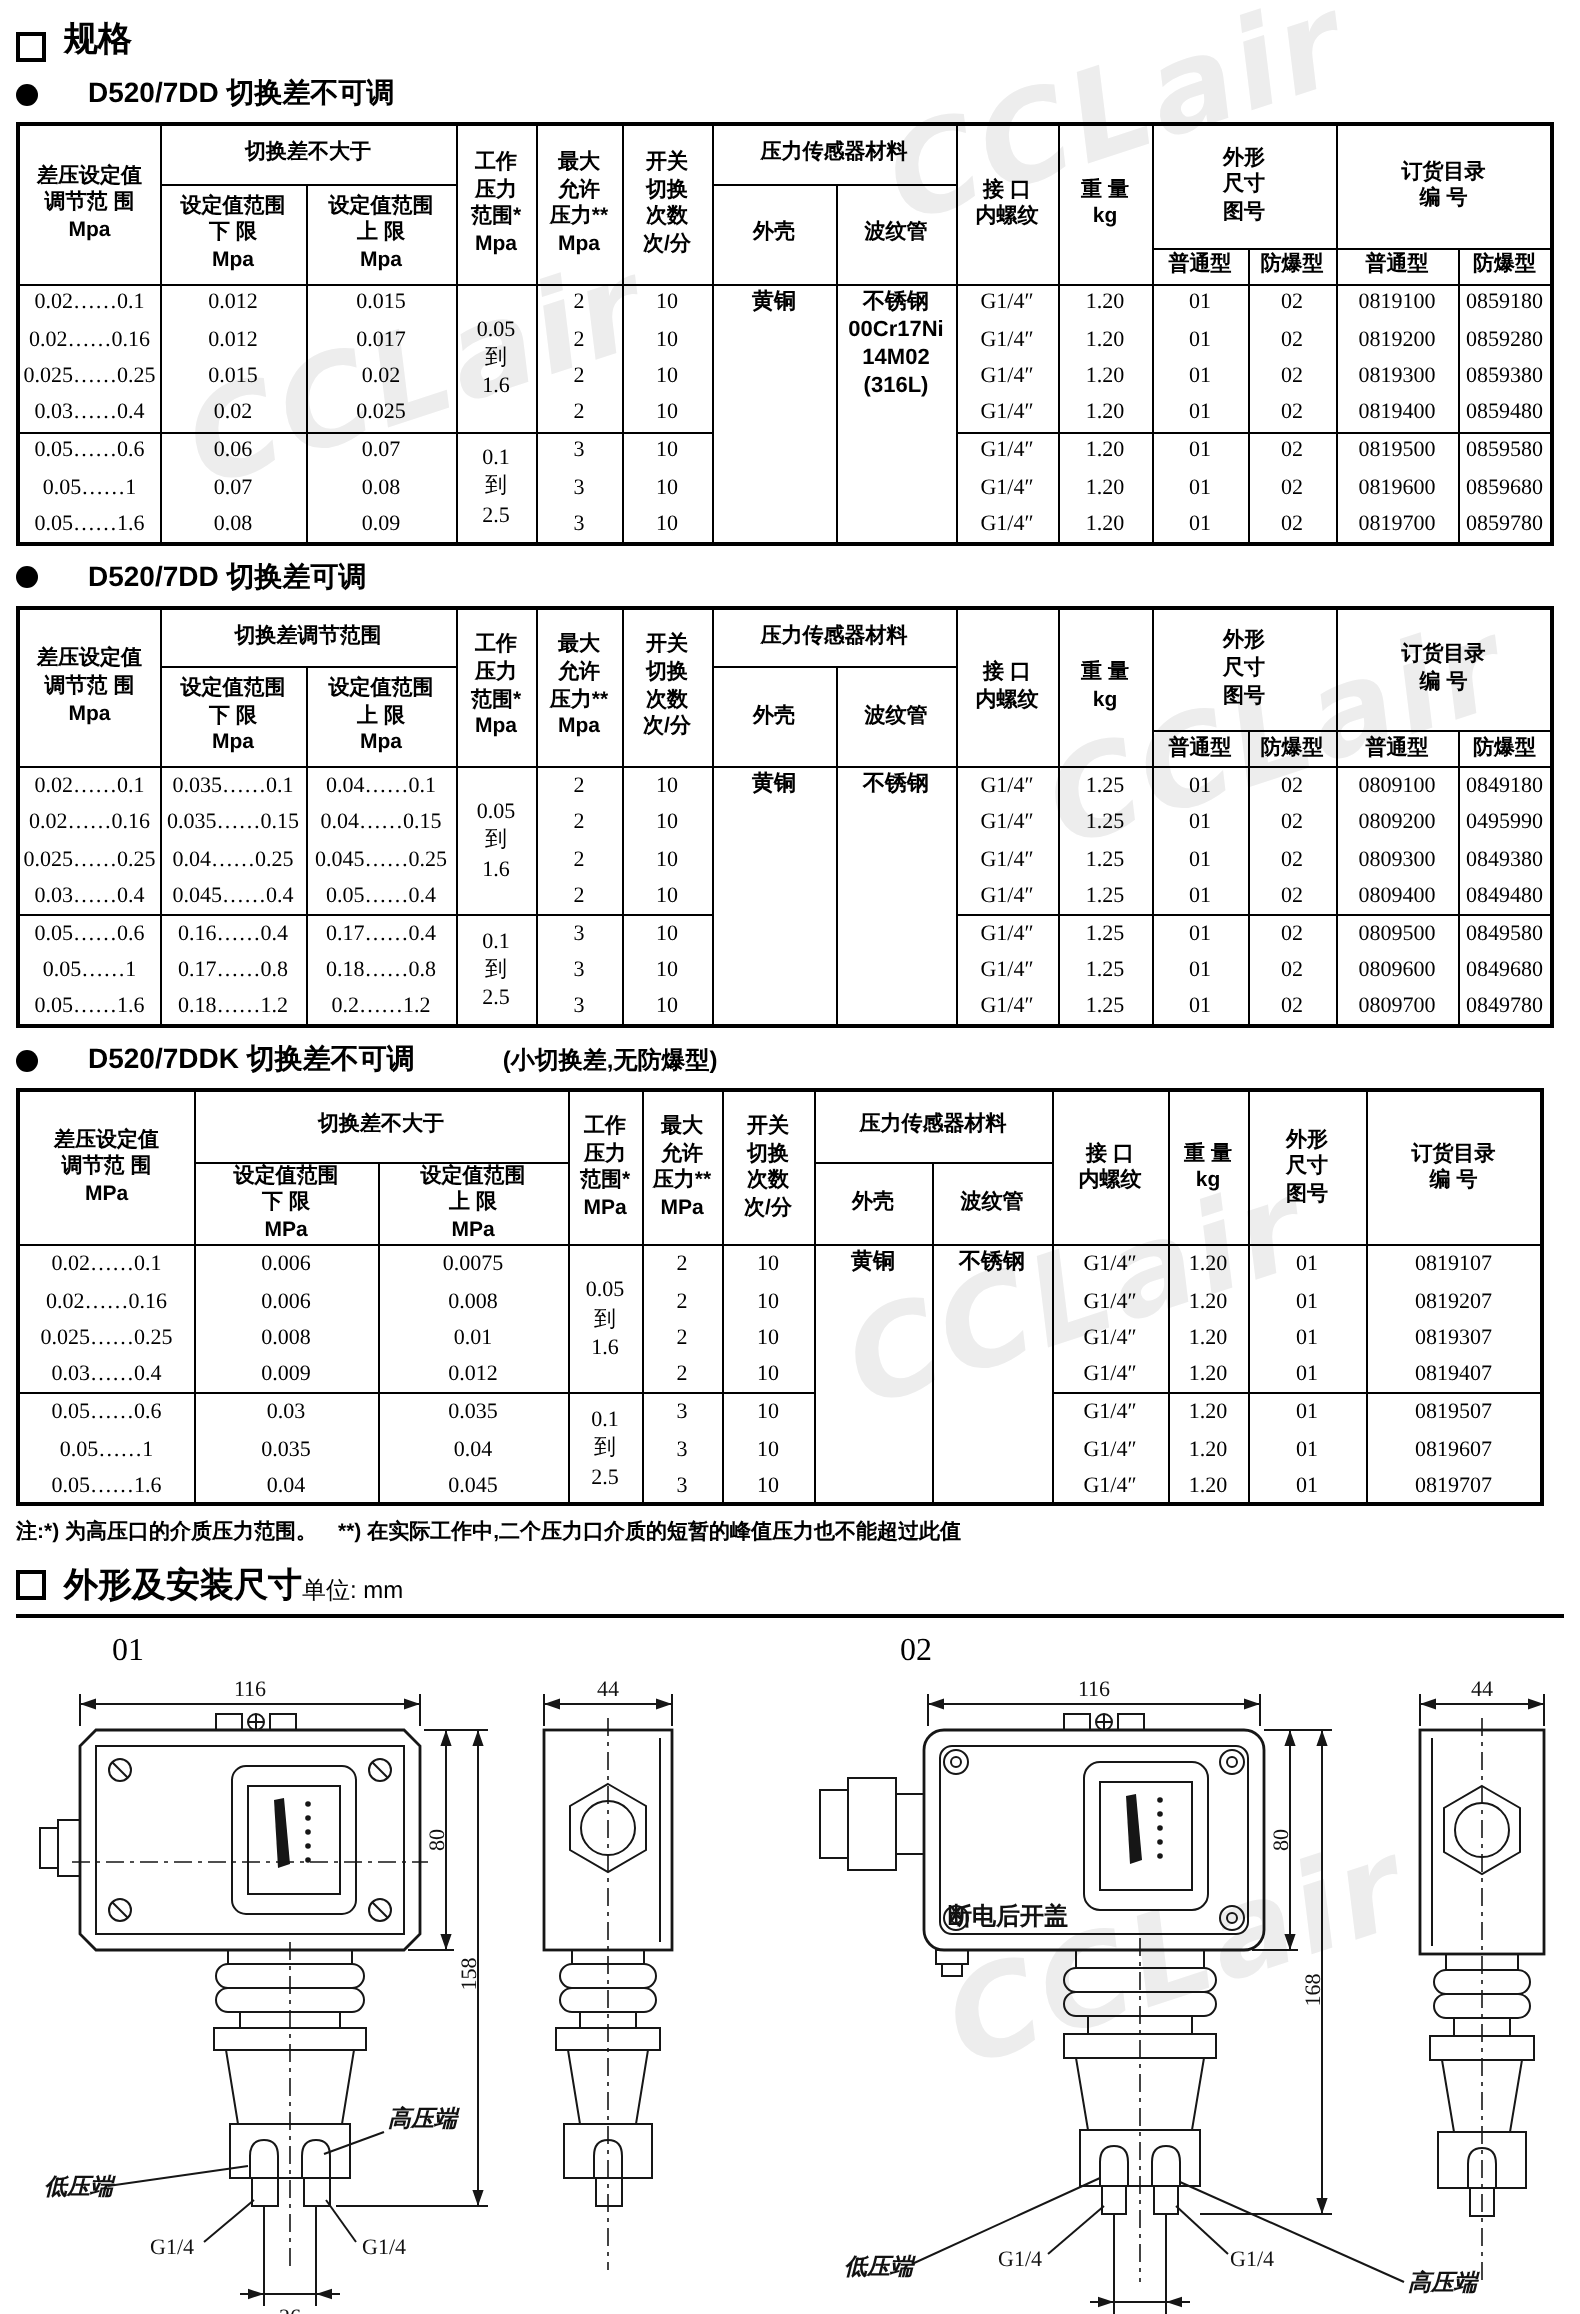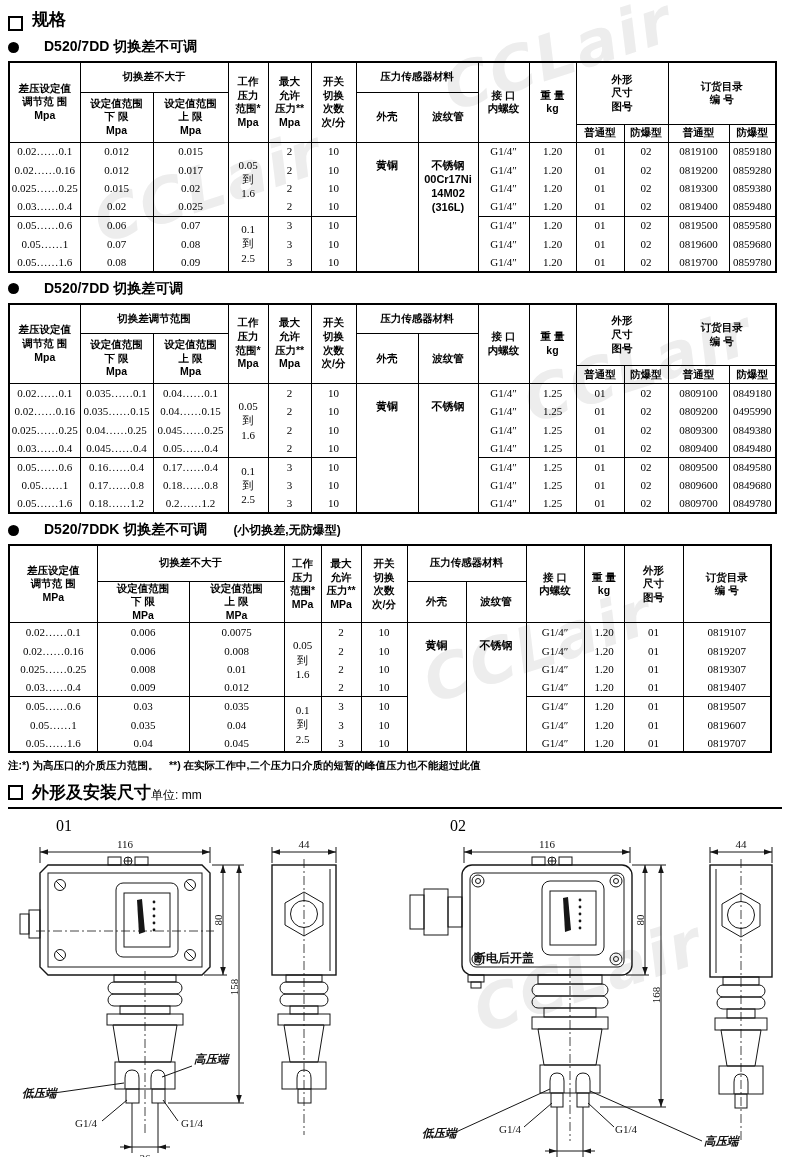--- a/index.html
+++ b/index.html
@@ -8,33 +8,33 @@
        font-family:"Liberation Sans",sans-serif}
   .wm{position:absolute;z-index:0;font-family:"DejaVu Sans",sans-serif;font-style:italic;font-weight:800;
       font-size:62px;color:#ededed;transform:rotate(-18deg);pointer-events:none;white-space:nowrap;letter-spacing:2px}
   .content{position:relative;z-index:1;padding:6px 8px 0}
   .sec-head{display:flex;align-items:flex-end;gap:9px;margin:2px 0 4px}
   .sq{width:15px;height:15px;border:2px solid #000;display:inline-block}
   .sec-title{font-size:17px;font-weight:bold}
   .sub-head{display:flex;align-items:center;gap:25px;margin:7px 0 5px}
   .dot{width:11px;height:11px;background:#000;border-radius:50%;flex:0 0 auto}
   .sub-title{font-size:14px;font-weight:bold}
-  .suffix{font-size:12px;font-weight:bold;margin-left:1px}
+  .suffix{font-size:12px;font-weight:bold;margin-left:19px}
   table{border-collapse:collapse;table-layout:fixed;border:2px solid #000}
   th,td{border:1px solid #000;padding:0 1px;text-align:center;vertical-align:middle;overflow:hidden}
   th{font-size:10.5px;font-weight:bold;line-height:1.3;white-space:pre-line}
   thead tr.hr1{height:30px}
   thead tr.hr2{height:32px}
   thead tr.hr3{height:18px}
   thead tr.h2r1{height:36px}
   thead tr.h2r2{height:40px}
   tbody td{border-top:none;border-bottom:none;font-family:"Liberation Serif",serif;font-size:11px;
            height:18.5px;white-space:pre-line;line-height:1.3}
   tbody td.cjkb{font-family:"Liberation Sans",sans-serif;font-weight:bold;font-size:11px}
-  tbody td.topv{vertical-align:top;padding-top:15px}
+  tbody td.topv{vertical-align:top;padding-top:1px}
   tbody tr.sep td{border-top:1.2px solid #000}
   .footnote{font-size:10.5px;font-weight:bold;margin:6px 0 8px}
   .outline-head{display:flex;align-items:flex-end;justify-content:flex-start;
                 border-bottom:2px solid #000;padding-bottom:3px;margin-top:8px}
   .unit{font-size:12px;font-weight:normal;padding-right:4px}
   .drawings{display:flex;justify-content:space-between;margin-top:2px}
   .dlabel{font-size:16px;margin:6px 0 0 48px;font-family:"Liberation Serif",serif}
   svg .ln{stroke:#161616;stroke-width:1;fill:none}
   svg .lnb{stroke:#161616;stroke-width:1.4;fill:none}
   svg .dash{stroke:#161616;stroke-width:0.8;fill:none;stroke-dasharray:9 3 2 3}

